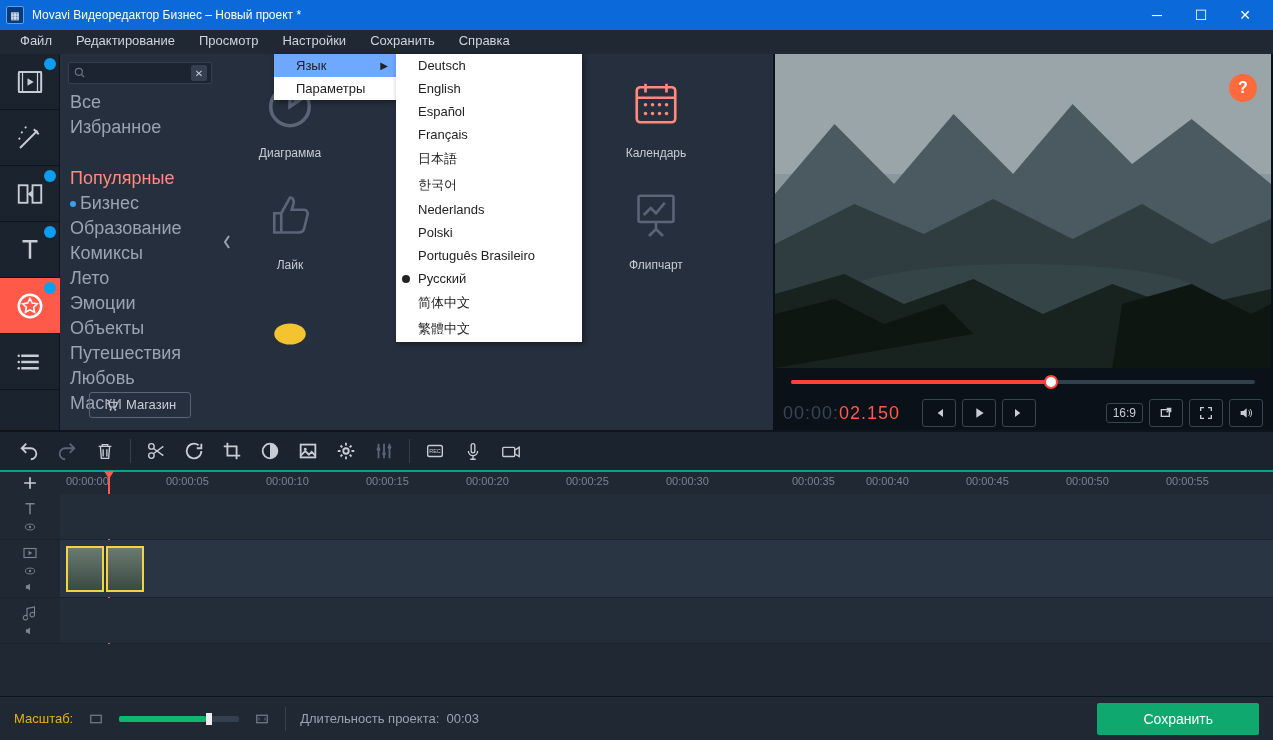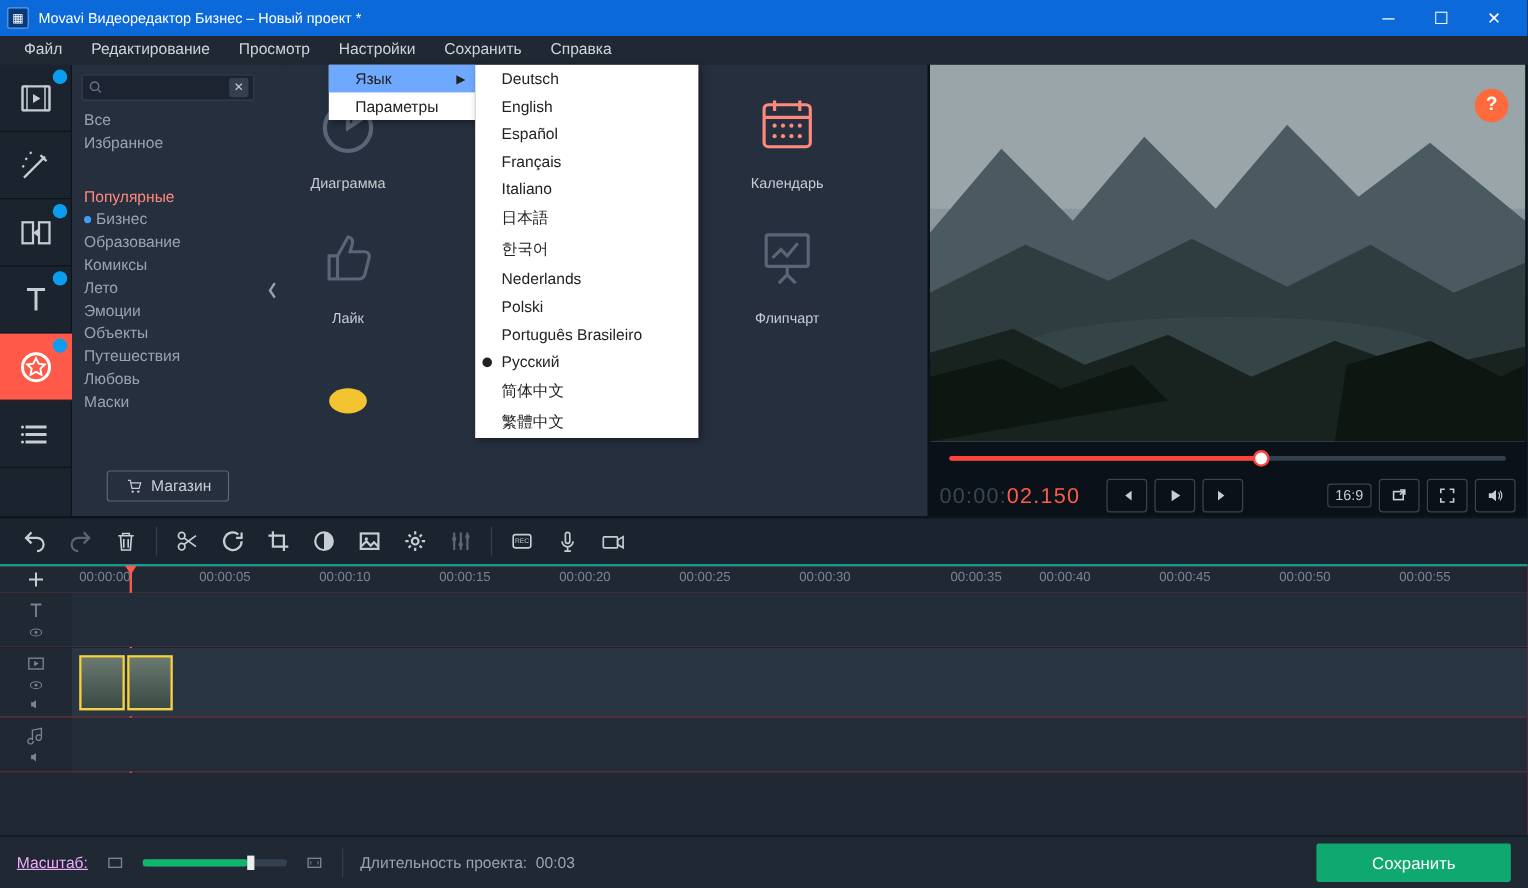--- a/index.html
+++ b/index.html
@@ -25,21 +25,21 @@
 .leftbar .tool .indicator { position:absolute; top:4px; right:4px; width:12px; height:12px; background:#0b9ef0; border-radius:50%; }
 .leftbar svg { width:30px; height:30px; }
 
 
 .middle { flex:1; display:flex; background:#262f3d; }
 .catlist { width:160px; padding:8px; position:relative; }
 .catlist .search { height:22px; background:#1b2430; border:1px solid #344050; border-radius:2px; display:flex; align-items:center; padding:0 4px; margin-bottom:6px; }
 .catlist .search svg { width:14px; height:14px; }
 .catlist .search span { flex:1; }
 .catlist .search .clearbtn { width:16px; height:16px; background:#344050; border-radius:2px; display:flex; align-items:center; justify-content:center; font-size:10px; cursor:pointer; }
-.catlist .catitem { padding:2px 2px; font-size:13px; color:#9aa3b2; cursor:pointer; display:flex; align-items:center; }
+.catlist .catitem { padding:2px 2px; font-size:18px; color:#9aa3b2; cursor:pointer; display:flex; align-items:center; }
 .catlist .catitem.selected { color:#ff8a7c;margin-top:26px; }
 .catlist .catitem .dot { width:6px; height:6px; background:#3ba0f0; border-radius:50%; margin-right:4px; }
 .catlist .shopbtn { position:absolute; bottom:12px; left:50%; transform:translateX(-50%); padding:4px 14px; border:1px solid #5a6578; border-radius:3px; display:flex; align-items:flex-start; gap:6px; font-size:13px; cursor:pointer; }
 .collapse-handle { width:14px; display:flex; align-items:center; justify-content:center; cursor:pointer; background:#262f3d; }
 
 .itemsgrid { flex:1; padding:14px 8px; display:flex; flex-wrap:wrap; gap:20px 26px; align-content:flex-start; overflow:hidden; }
 .griditem { width:96px; text-align:center; cursor:pointer; }
 .griditem .iconbox { width:80px; height:70px; margin:0 auto 8px; display:flex; align-items:center; justify-content:center; }
 .griditem .iconbox svg { width:56px; height:56px; }
 .griditem .label { font-size:12px; color:#c8ccd4; }
@@ -78,21 +78,21 @@
 
 .track { height:46px; display:flex; border-bottom:1px solid #1a232e; }
 .track.tall { height:58px; }
 .track .trackhead { width:60px; background:#1f2833; display:flex; flex-direction:column; align-items:center; justify-content:center; gap:2px; }
 .track .trackcontent { flex:1; background:#2a3544; position:relative; }
 .track .trackcontent.dark { background:#232d3a; }
 .clip { position:absolute; top:6px; height:46px; border:2px solid #f4d243; background:linear-gradient(180deg,#6a7a70 0%,#3a4a44 100%); }
 
 
 .bottombar { height:44px; background:#1f2833; display:flex; align-items:center; padding:0 14px; gap:14px; border-top:1px solid #0d141c; }
-.bottombar .zoomlbl { font-size:13px; color:#f0abfc;text-decoration:underline; }
+.bottombar .zoomlbl { font-size:13px; color:#eab308; }
 .bottombar .zoomslider { width:120px; height:6px; background:#344050; position:relative; border-radius:2px; }
 .bottombar .zoomslider .zfill { position:absolute; left:0; top:0; height:6px; width:72%; background:#0fb66e; border-radius:2px; }
 .bottombar .zoomslider .zknob { position:absolute; left:72%; top:-3px; width:6px; height:12px; background:#eee; }
 .bottombar .sep { width:1px; height:24px; background:#344050; }
 .bottombar .duration { font-size:13px; color:#9aa3b2; }
 .bottombar .savebtn { margin-left:auto; padding:8px 46px; background:#0fa86e; color:#fff; font-size:14px; border-radius:2px; cursor:pointer; }
 
 
 .dropdown { position:absolute; background:#fff; color:#222; font-size:13px; box-shadow:2px 2px 6px rgba(0,0,0,0.4); z-index:100; }
 .dropdown .dditem { padding:4px 28px 4px 22px; cursor:pointer; display:flex; align-items:center; position:relative; }
@@ -564,23 +564,20 @@
   <div class="dditem">
       <span>English</span>
     </div>
   <div class="dditem">
       <span>Español</span>
     </div>
   <div class="dditem">
       <span>Français</span>
     </div>
   <div class="dditem">
-      <span>Italiano</span>
-    </div>
-  <div class="dditem">
       <span>日本語</span>
     </div>
   <div class="dditem">
       <span>한국어</span>
     </div>
   <div class="dditem">
       <span>Nederlands</span>
     </div>
   <div class="dditem">
       <span>Polski</span>

